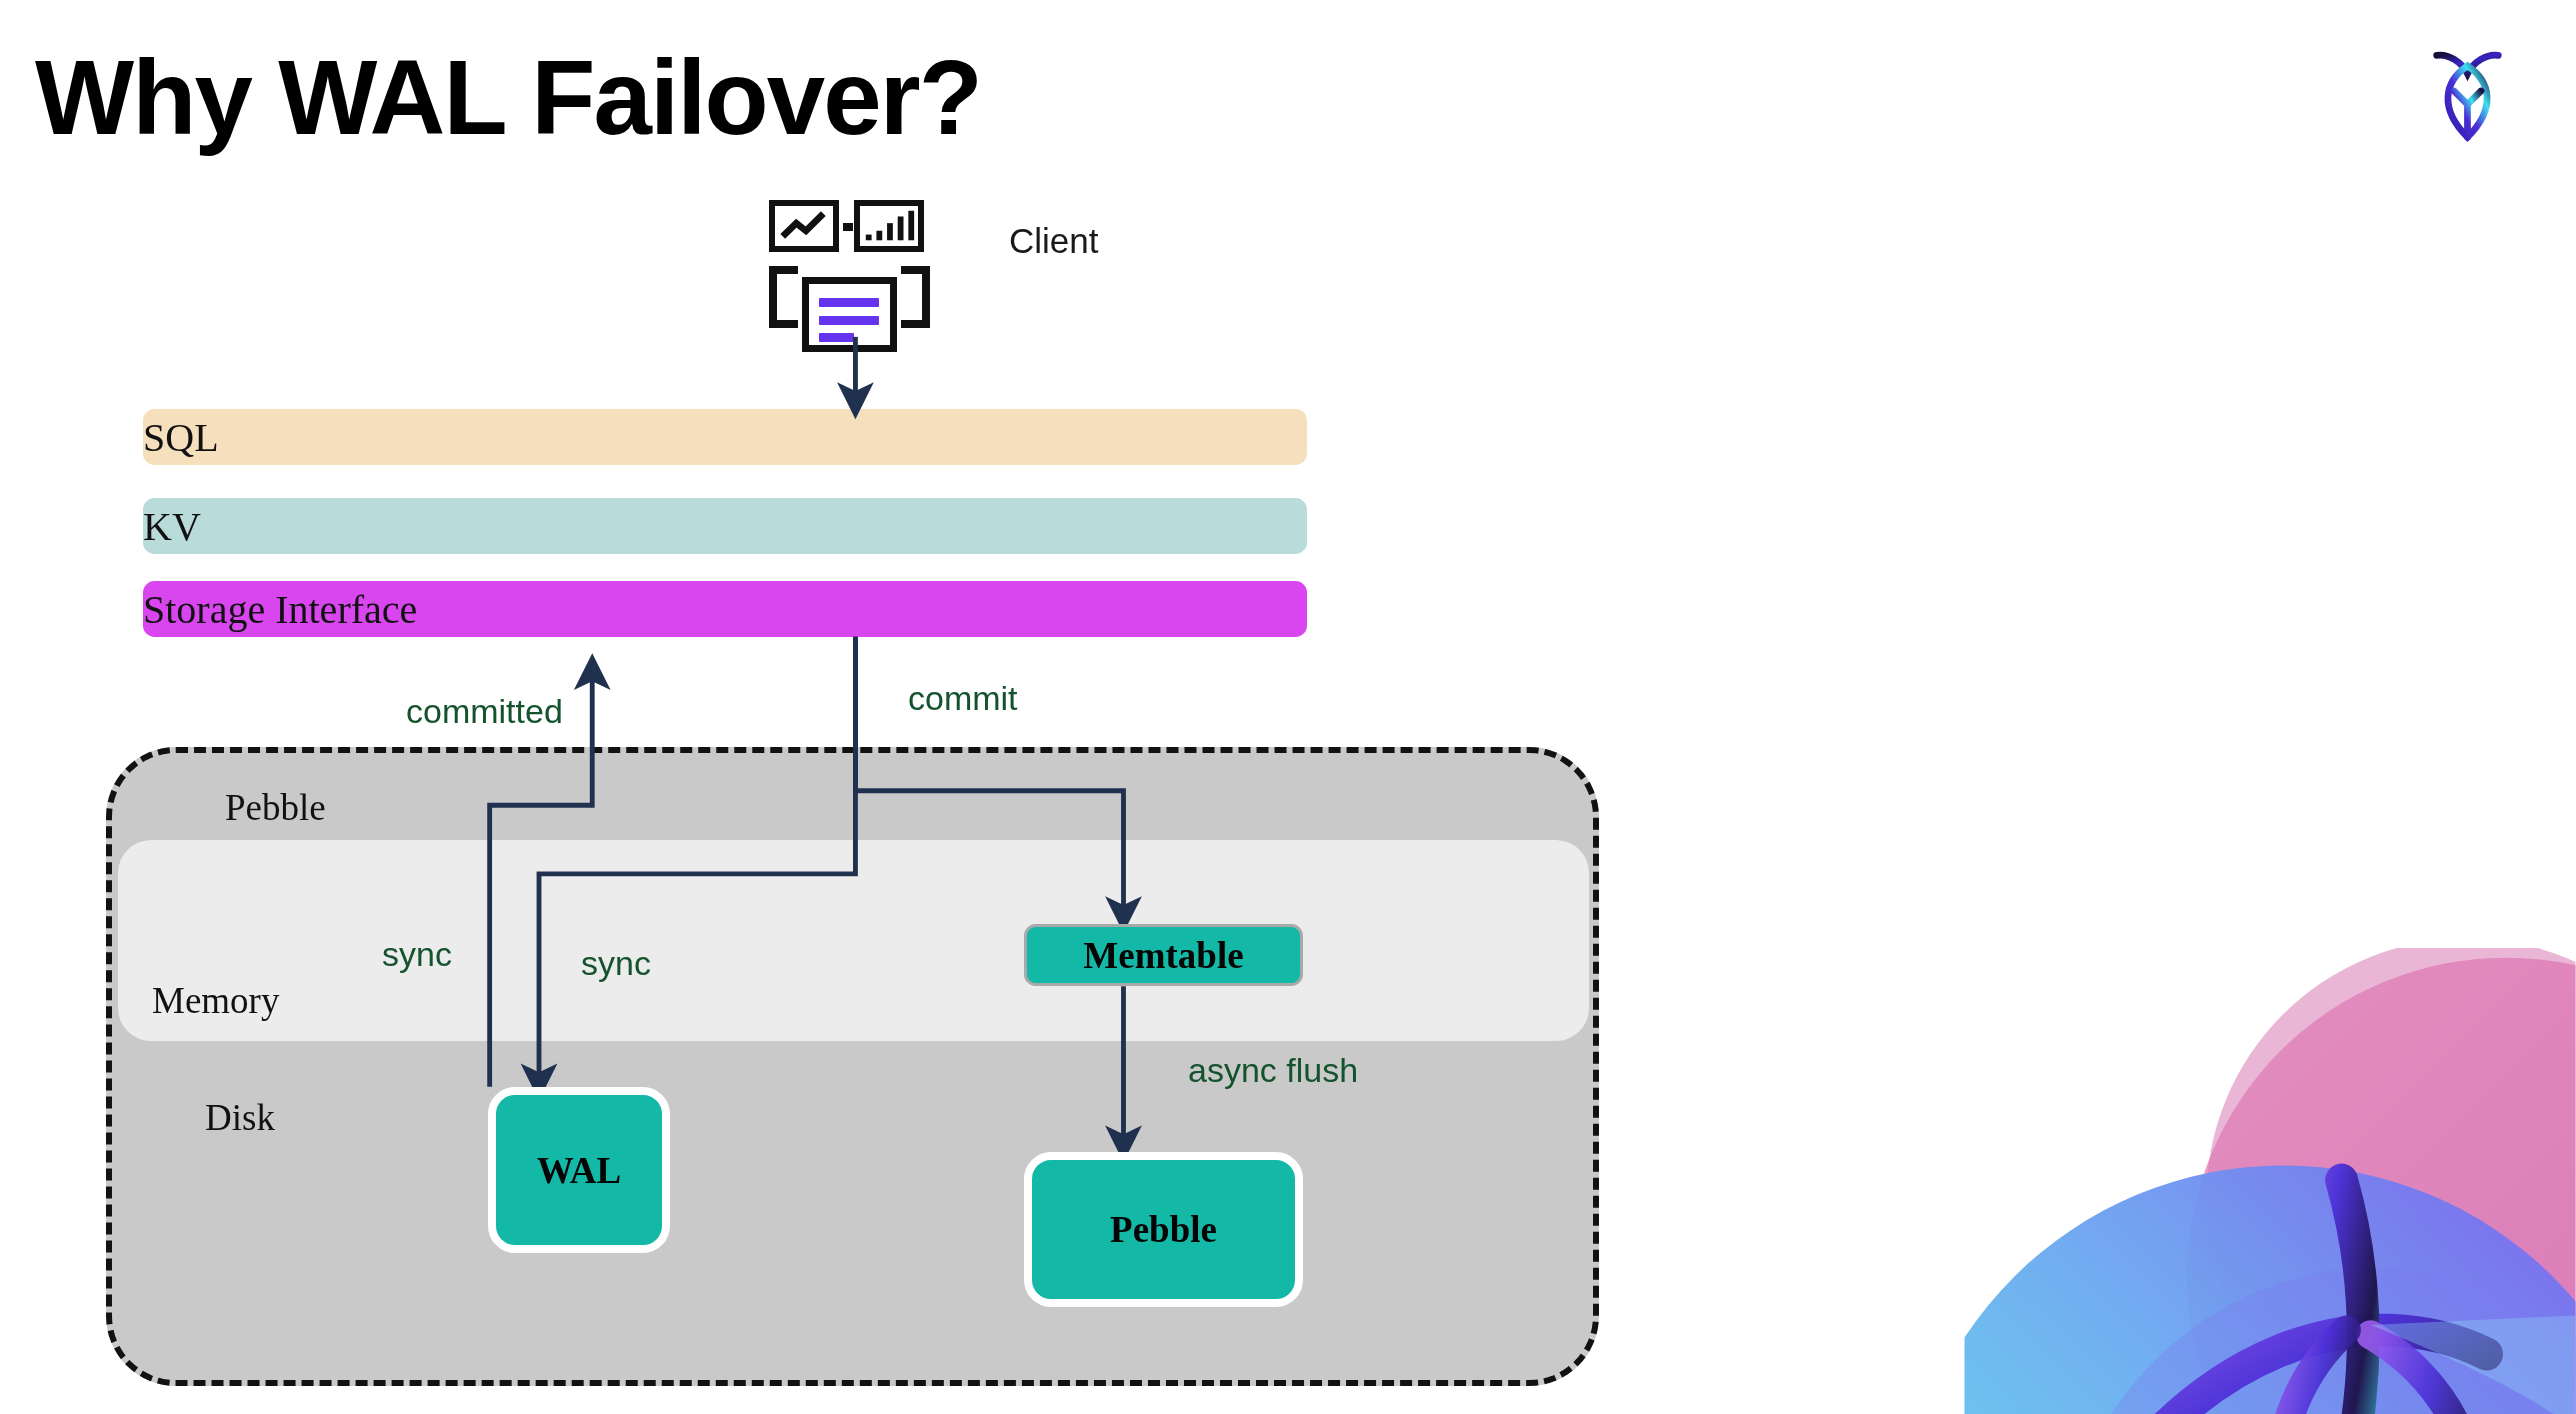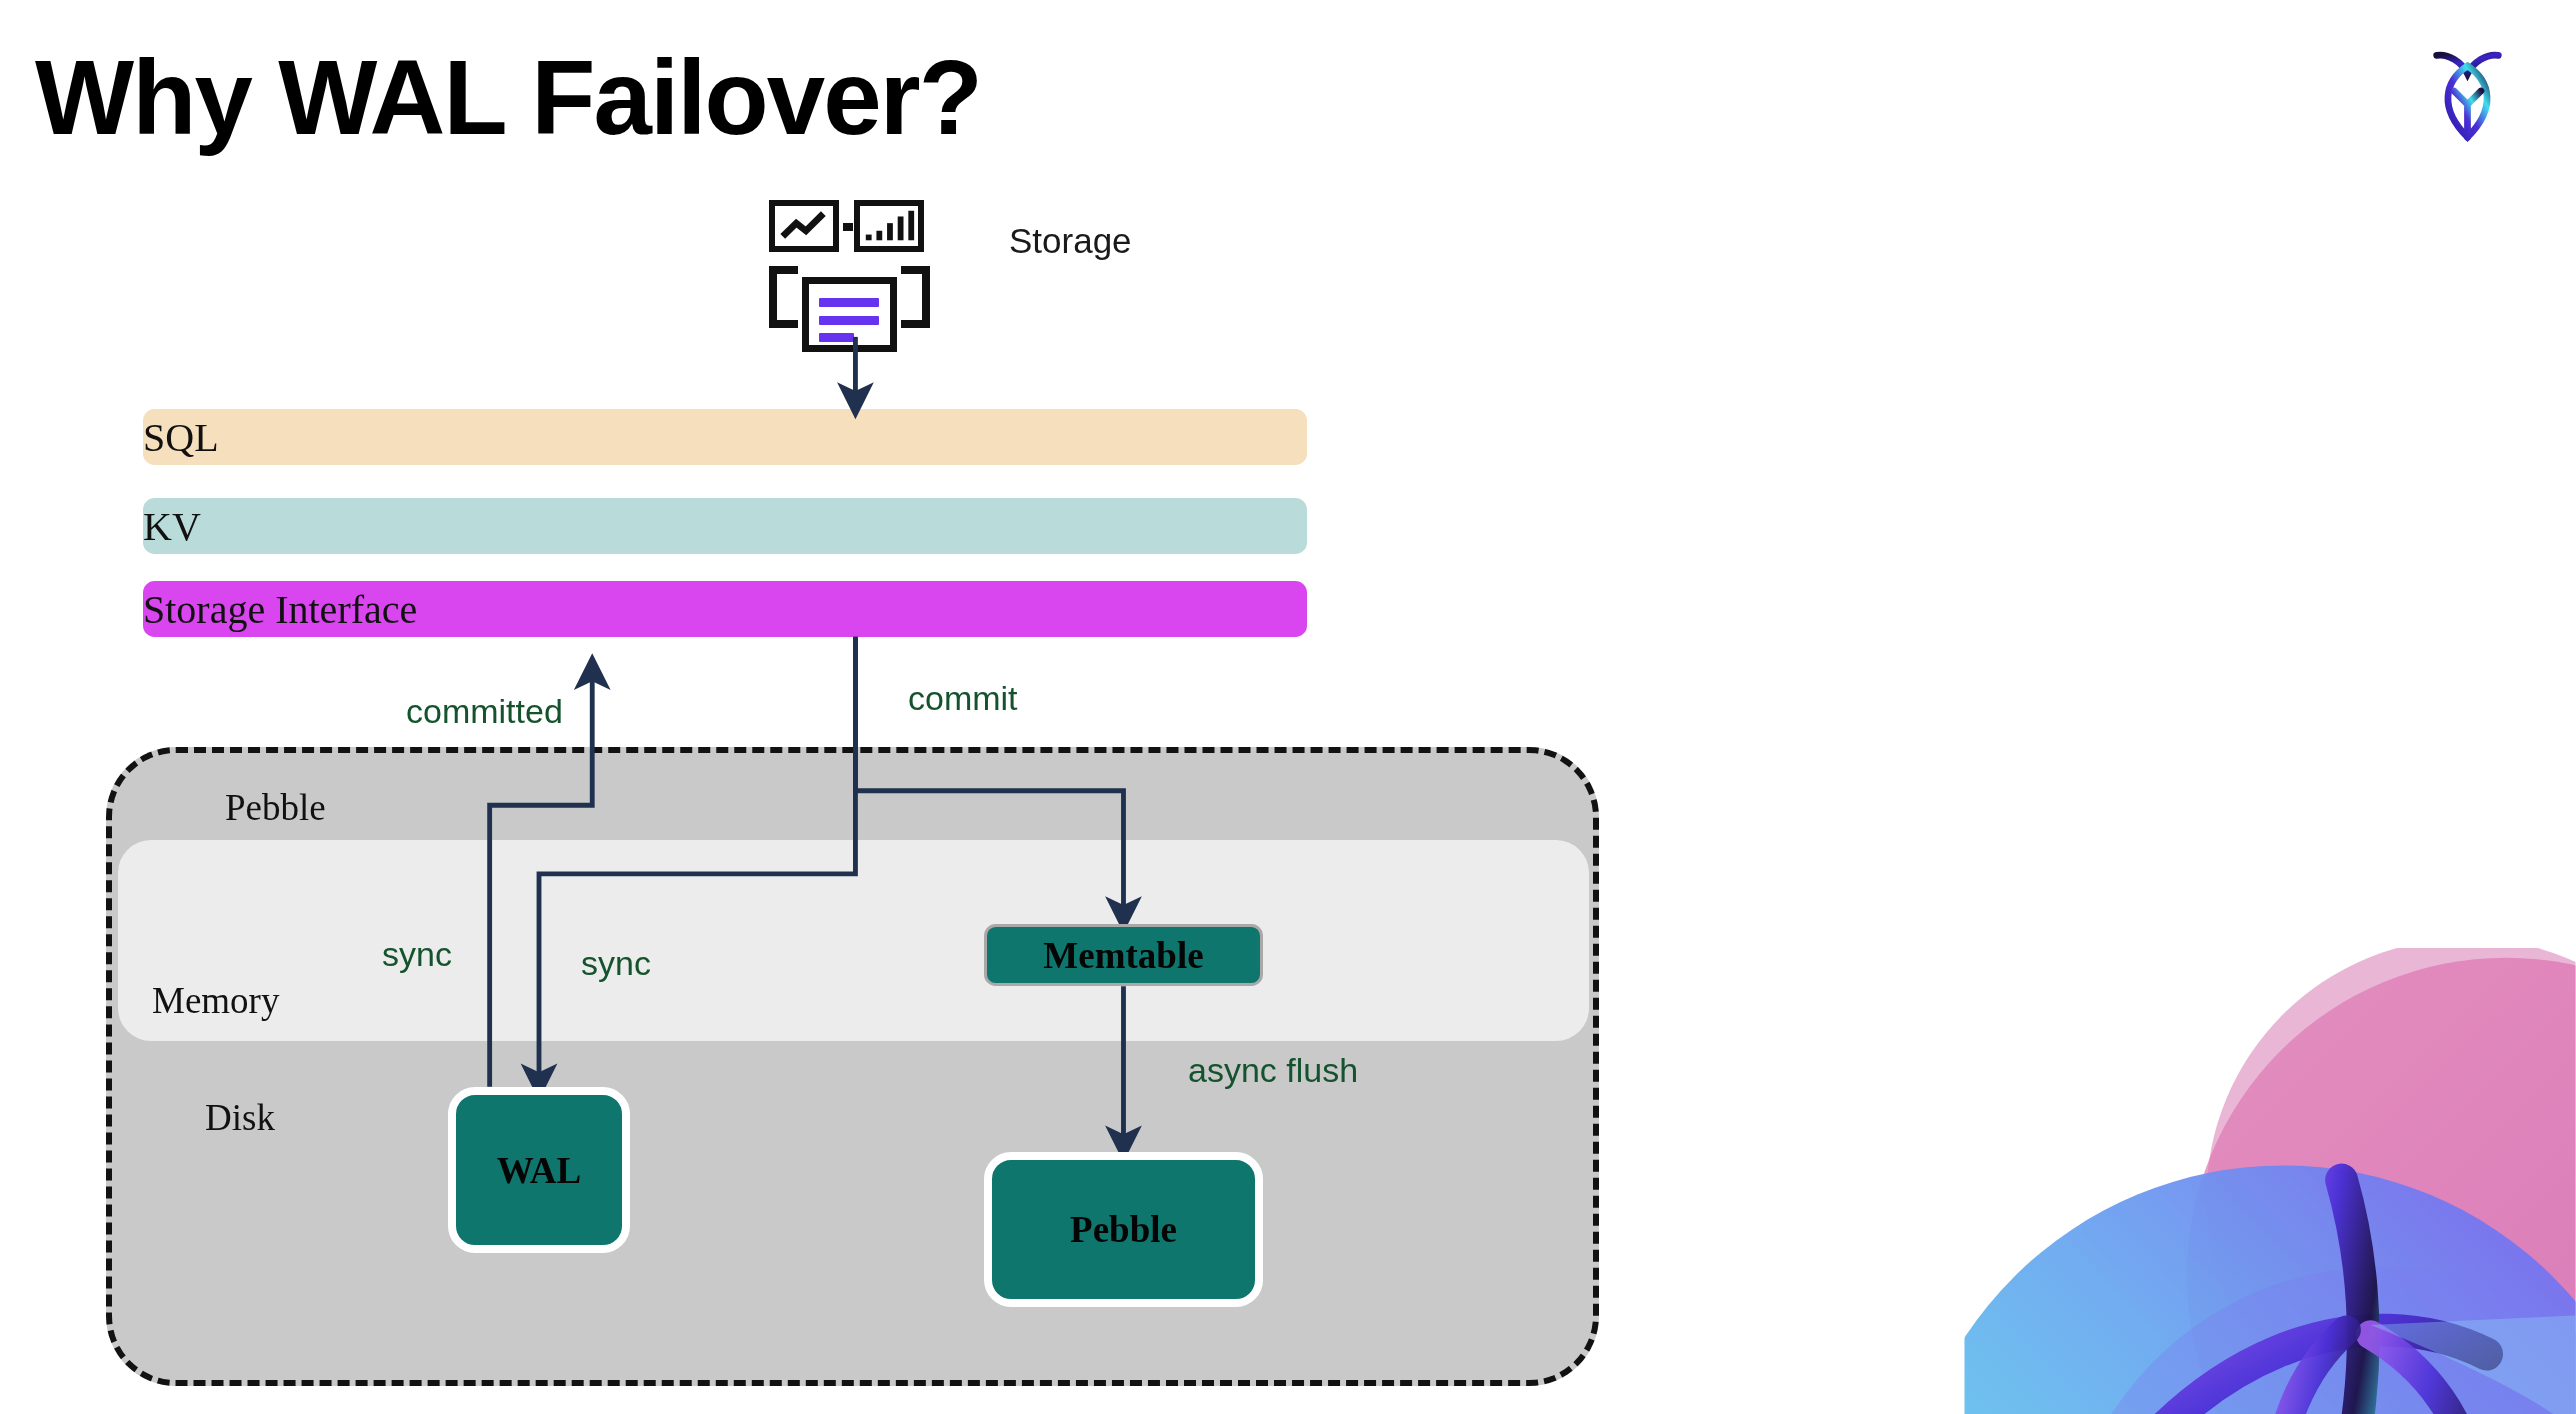--- a/index.html
+++ b/index.html
@@ -112,26 +112,27 @@
   }
   #disk-label {
     position: absolute; left: 205px; top: 1096px;
     font-family: "Liberation Serif", serif;
     font-size: 37px; color: #111111;
   }
 
   
   .node-box {
     position: absolute;
-    background: #0f766e;
+    background: #14b8a6;
     display: flex; align-items: center; justify-content: center;
     font-family: "Liberation Serif", serif;
     font-weight: bold;
     color: #050505;
     box-sizing: border-box;
+    margin-left: 40px;
   }
   #node-memtable {
     left: 984px; top: 924px; width: 279px; height: 62px;
     border: 3.9px solid #a9a9a9; border-radius: 11.6px; font-size: 37px;
   }
   #node-wal {
     left: 448px; top: 1087px; width: 182px; height: 166px;
     border: 8.7px solid #ffffff; border-radius: 27px; font-size: 37px;
   }
   #node-sstable {
@@ -240,21 +241,21 @@
       <rect x="50" y="5" width="6" height="31" fill="#111111"></rect>
     </svg>
   </div>
   <div class="ci-bracket" id="ci-bracket-l"></div>
   <div class="ci-bracket" id="ci-bracket-r"></div>
   <div class="ci-box" id="ci-window"></div>
   <div class="ci-line" id="ci-line-1"></div>
   <div class="ci-line" id="ci-line-2"></div>
   <div class="ci-line" id="ci-line-3"></div>
 </div>
-<div id="client-label">Storage</div>
+<div id="client-label">Client</div>
 
 <div class="layer-bar" id="bar-sql">
   <span>SQL</span>
 </div>
 <div class="layer-bar" id="bar-kv">
   <span>KV</span>
 </div>
 <div class="layer-bar" id="bar-storage">
   <span>Storage Interface</span>
 </div>

